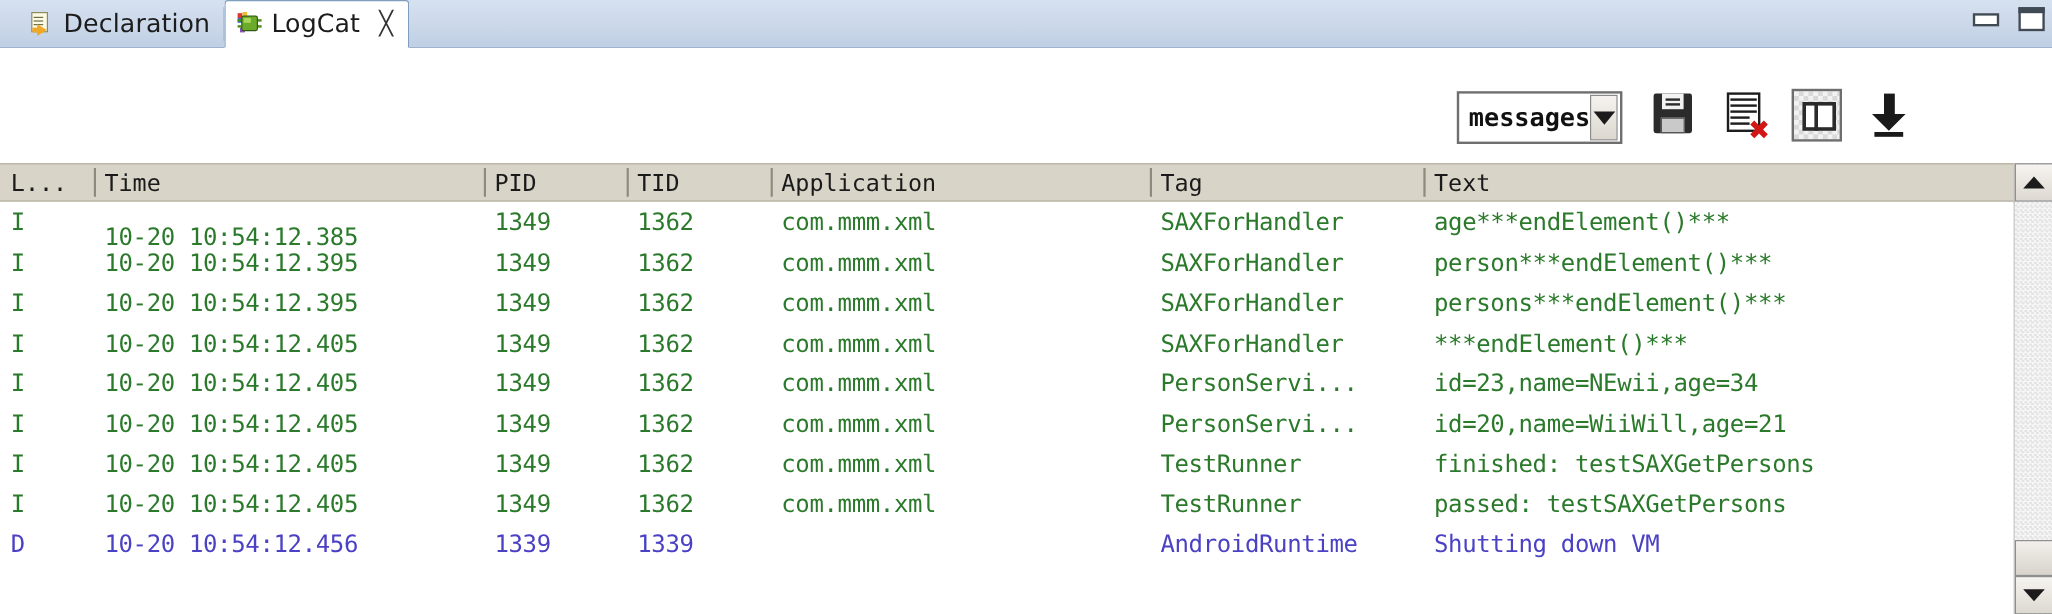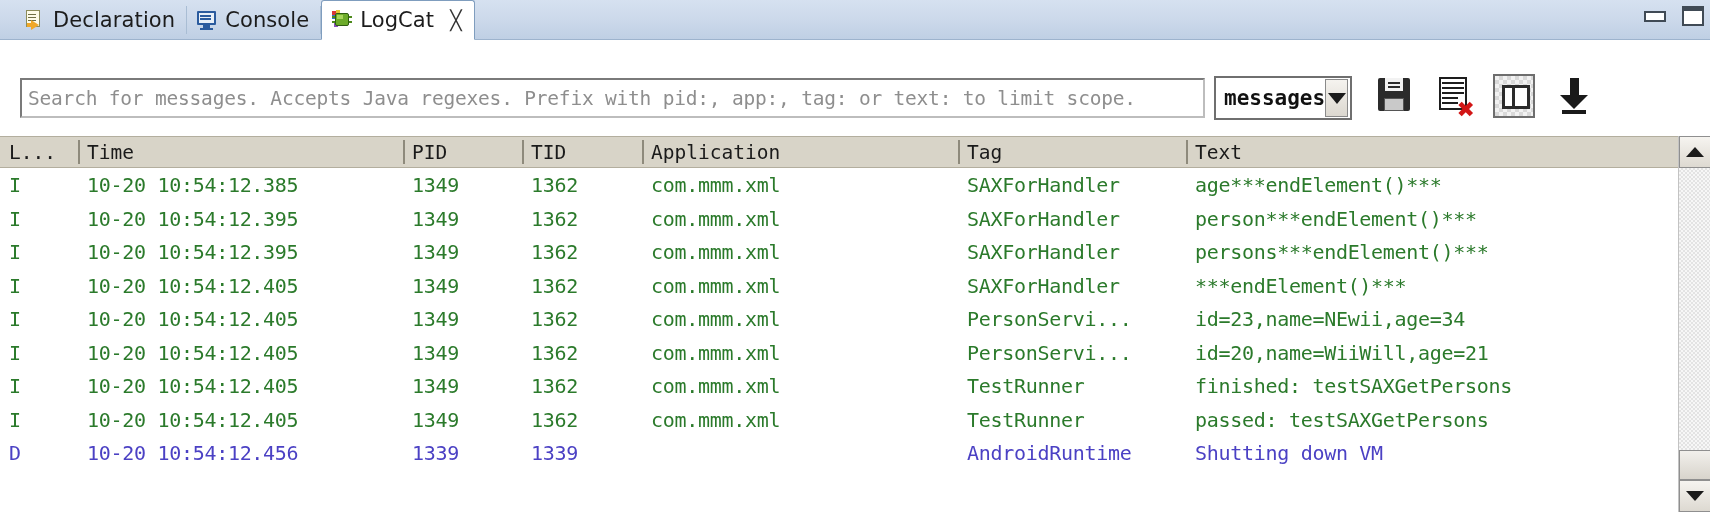--- a/index.html
+++ b/index.html
@@ -261,30 +261,20 @@
         <span class="pg"></span>
           <span class="ln l1"></span>
           <span class="ln l2"></span>
           <span class="ln l3"></span>
         <span class="arwtail"></span>
           <span class="arw"></span>
       </span>
       <span class="tablabel">Declaration</span>
     </div>
 
-    <div class="tab inactive">
-      <span class="tabicon ic-console">
-        <span class="scr"></span>
-          <span class="bar b1"></span>
-          <span class="bar b2"></span>
-        <span class="stand"></span>
-          <span class="base"></span>
-      </span>
-      <span class="tablabel">Console</span>
-    </div>
 
     <div class="tab active">
       <span class="tabicon ic-logcat">
         <span class="fR fl"></span>
           <span class="fB fl"></span>
           <span class="fY fl"></span>
           <span class="fP fl"></span>
         <span class="lg lgA"></span>
           <span class="lg lgB"></span>
           <span class="lg lgC"></span>
@@ -299,23 +289,20 @@
   </div>
 
   <div class="winbtns">
     <span class="wb-min"></span>
     <span class="wb-max"></span>
   </div>
 </div>
 
 <div class="toolbar">
 
-  <div class="searchbox">
-    <span class="ph">Search for messages. Accepts Java regexes. Prefix with pid:, app:, tag: or text: to limit scope.</span>
-  </div>
 
   <div class="levelsel">
     <span class="val">messages</span>
     <span class="arrowbtn">
         <span class="caret"></span>
       </span>
   </div>
 
   <div class="tbicons">
     <span class="tbi ic-save">
@@ -375,21 +362,21 @@
         <span>Tag</span>
       </div>
       <div class="th" style="left: 1186px; width: 492px;">
         <span class="sep"></span>
         <span>Text</span>
       </div>
     </div>
   <div class="tbody" id="tbody">
       <div class="row lvl-I">
         <div class="cell" style="left: 0px; width: 78px;">I</div>
-        <div class="cell" style="left: 78px; width: 325px;">10-20 10:54:12.385</div>
+        <div class="cell" style="left: 78px; width: 325px; margin-top: 12px;">10-20 10:54:12.385</div>
         <div class="cell" style="left: 403px; width: 119px;">1349</div>
         <div class="cell" style="left: 522px; width: 120px;">1362</div>
         <div class="cell" style="left: 642px; width: 316px;">com.mmm.xml</div>
         <div class="cell" style="left: 958px; width: 228px;">SAXForHandler</div>
         <div class="cell" style="left: 1186px; width: 492px;">age***endElement()***</div>
       </div>
       <div class="row lvl-I">
         <div class="cell" style="left: 0px; width: 78px;">I</div>
         <div class="cell" style="left: 78px; width: 325px;">10-20 10:54:12.395</div>
         <div class="cell" style="left: 403px; width: 119px;">1349</div>

